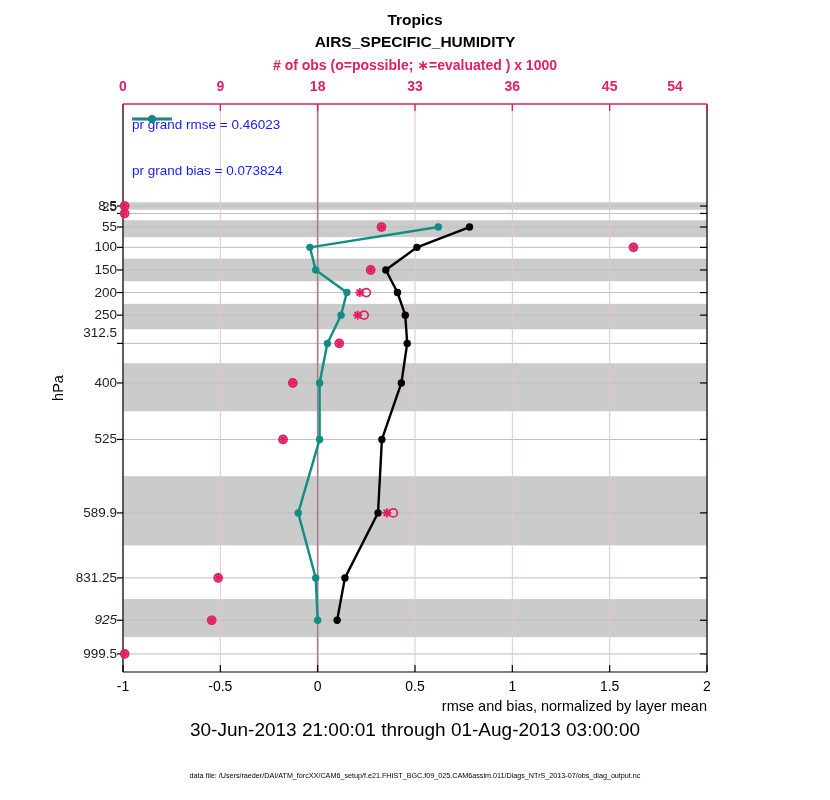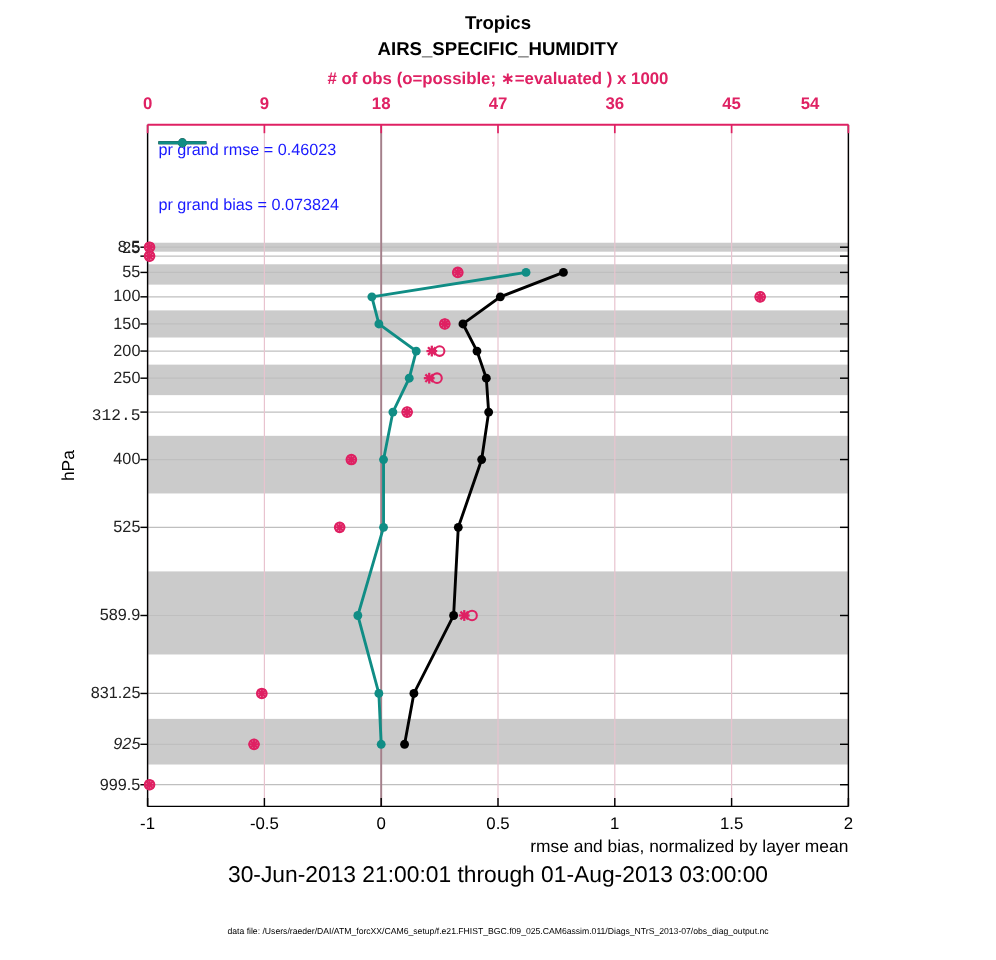--- a/index.html
+++ b/index.html
@@ -28,34 +28,34 @@
 
 <div id="canvas">
   <div class="abs subtitle">AIRS_SPECIFIC_HUMIDITY</div>
   <div class="abs title">Tropics</div>
   <div class="abs obslabel" id="obslabel" style="color: rgb(223, 33, 99);"># of obs (o=possible; ∗=evaluated ) x 1000</div>
 
   <div id="topticks">
       <div class="toptick" style="left: 101px; color: rgb(223, 33, 99);">0</div>
       <div class="toptick" style="left: 198.333px; color: rgb(223, 33, 99);">9</div>
       <div class="toptick" style="left: 295.667px; color: rgb(223, 33, 99);">18</div>
-      <div class="toptick" style="left: 393px; color: rgb(223, 33, 99);">47</div>
+      <div class="toptick" style="left: 393px; color: rgb(223, 33, 99);">33</div>
       <div class="toptick" style="left: 490.333px; color: rgb(223, 33, 99);">36</div>
       <div class="toptick" style="left: 587.667px; color: rgb(223, 33, 99);">45</div>
       <div class="toptick" style="left: 653px; color: rgb(223, 33, 99);">54</div>
     </div>
   <div id="leftlabels">
       <div class="leftlabel" style="top: 198px;">8.5</div>
       <div class="leftlabel" style="top: 199px;">25</div>
       <div class="leftlabel" style="top: 219.018px;">55</div>
       <div class="leftlabel" style="top: 239.358px;">100</div>
       <div class="leftlabel" style="top: 261.958px;">150</div>
       <div class="leftlabel" style="top: 284.558px;">200</div>
       <div class="leftlabel" style="top: 307.158px;">250</div>
-      <div class="leftlabel" style="top: 340px; font-family: Liberation Mono, monospace;">312.5</div>
+      <div class="leftlabel" style="top: 325px;">312.5</div>
       <div class="leftlabel" style="top: 374.958px;">400</div>
       <div class="leftlabel" style="top: 431.458px;">525</div>
       <div class="leftlabel" style="top: 504.908px;">589.9</div>
       <div class="leftlabel" style="top: 569.883px;">831.25</div>
       <div class="leftlabel" style="top: 612.258px; font-style: italic;">925</div>
       <div class="leftlabel" style="top: 645.932px;">999.5</div>
     </div>
   <div class="abs ylabel">hPa</div>
 
   <div class="abs" id="plot">

